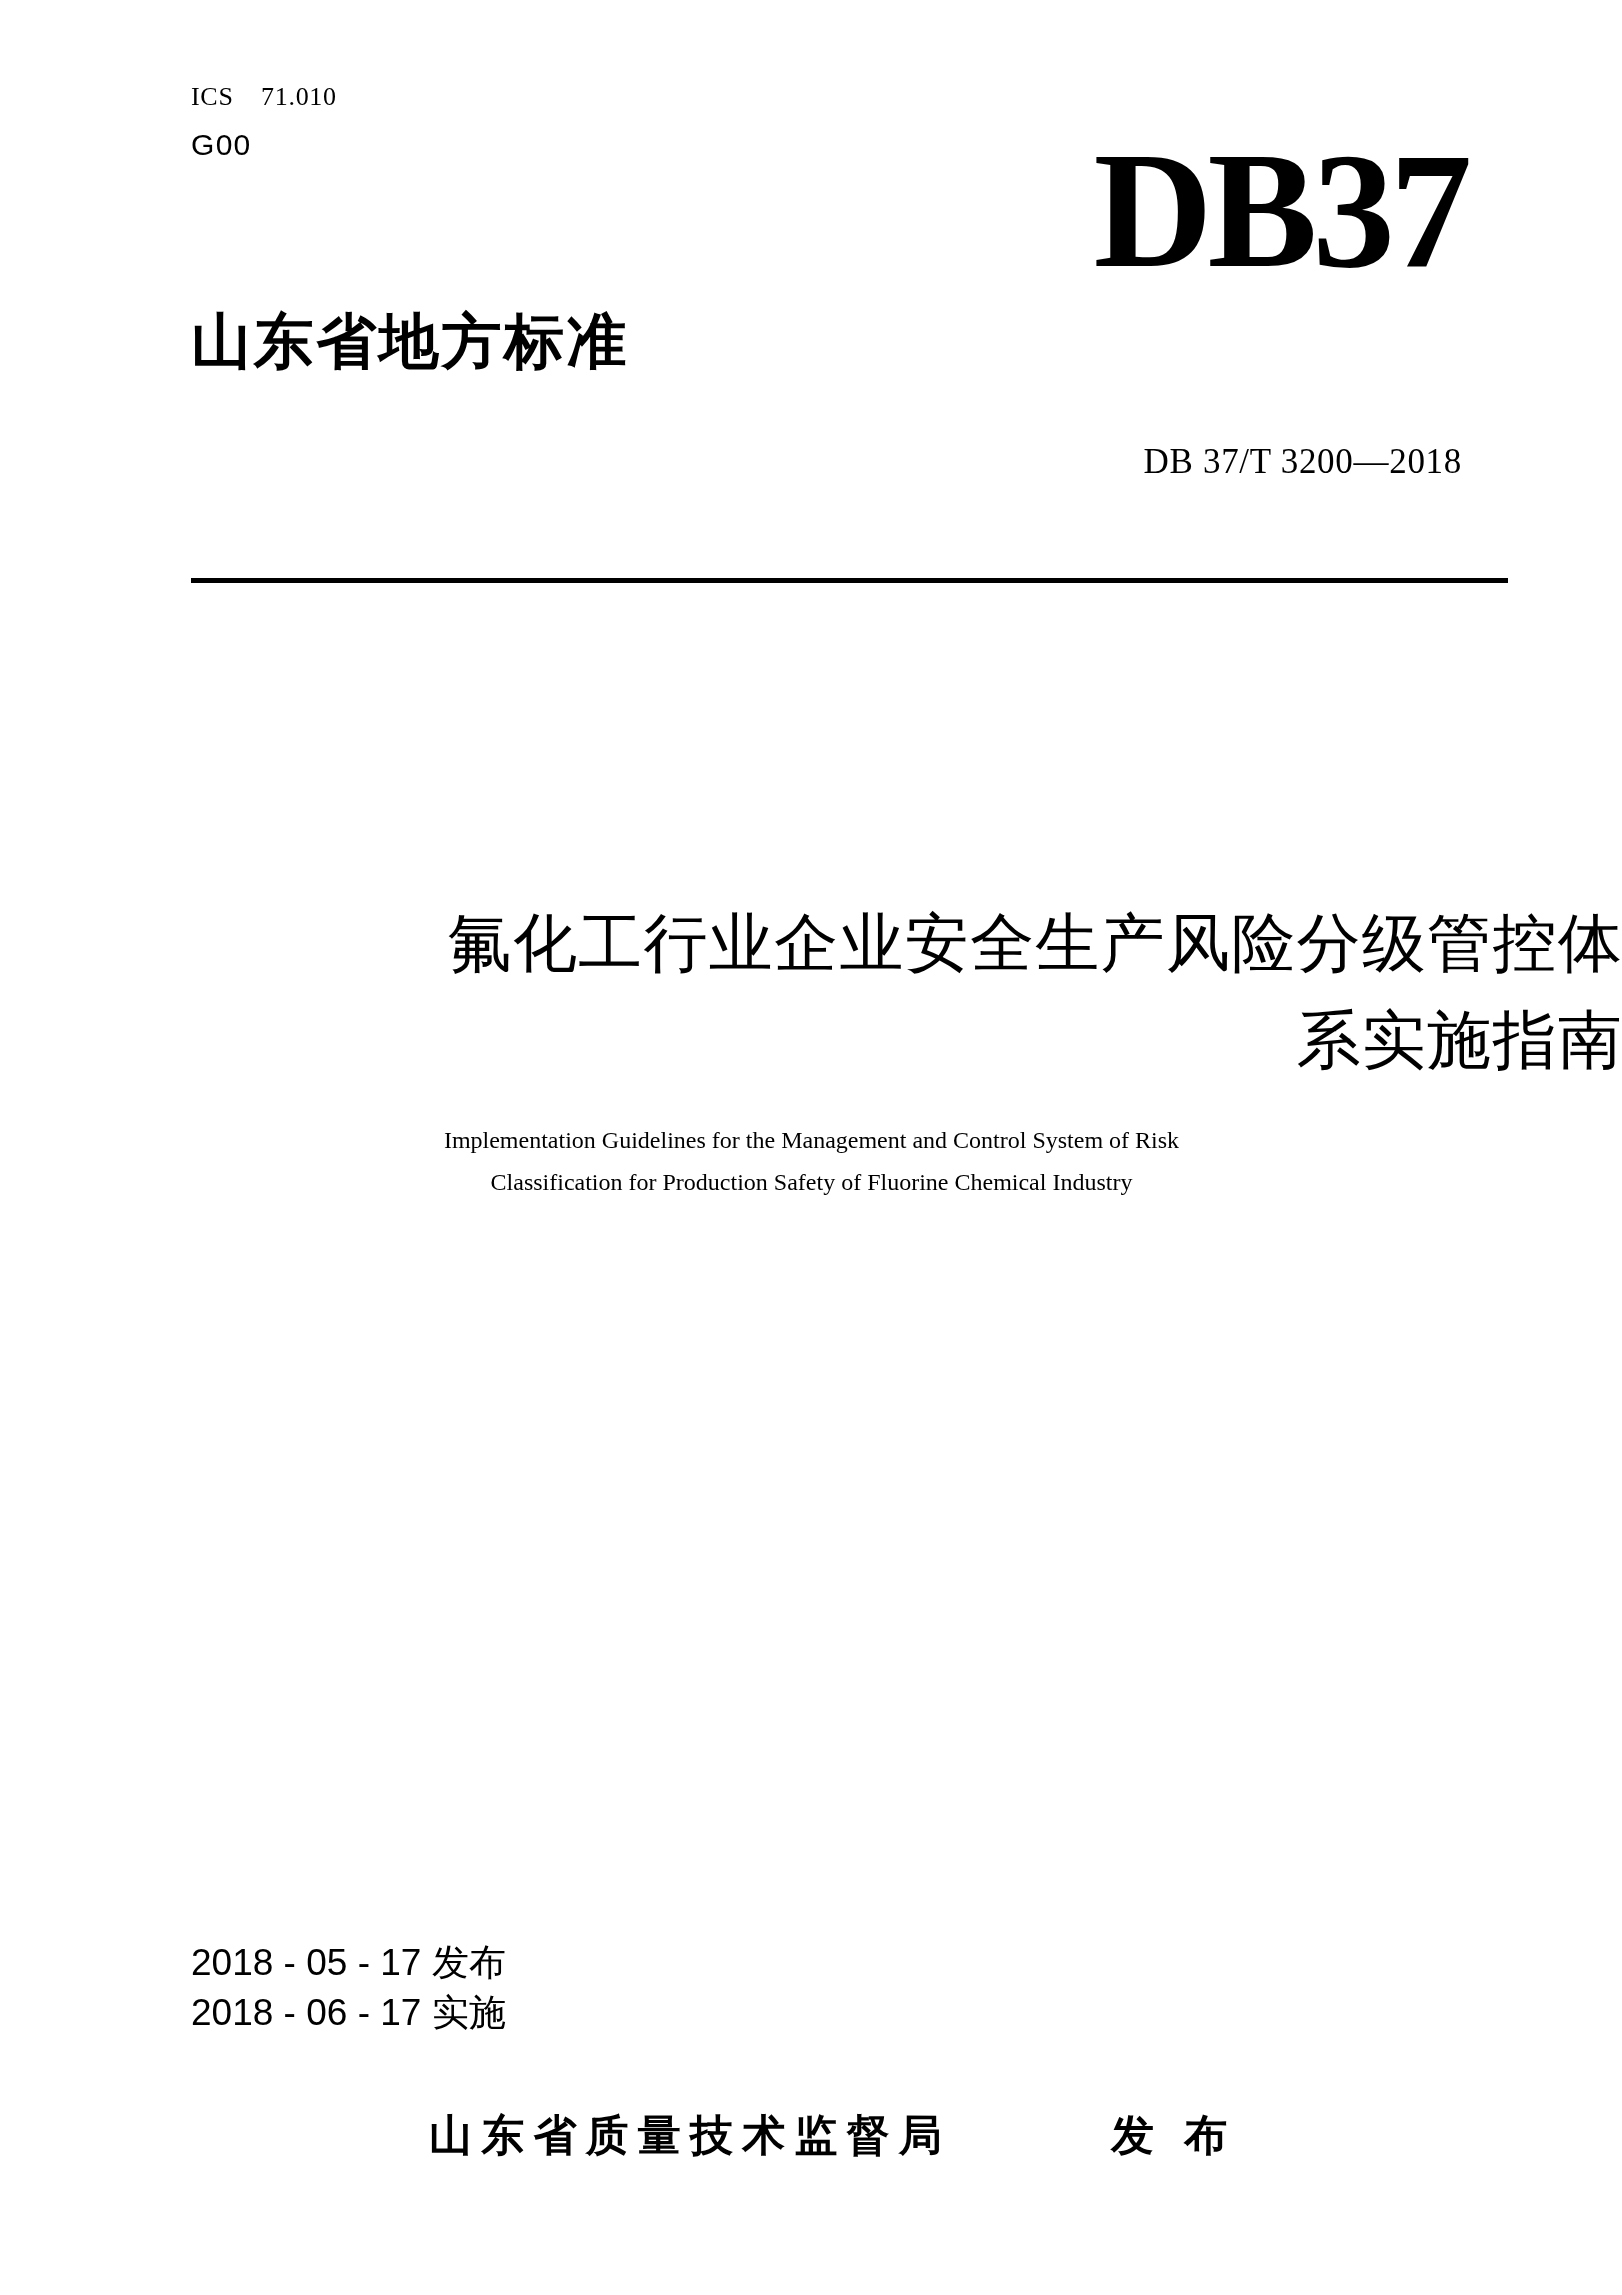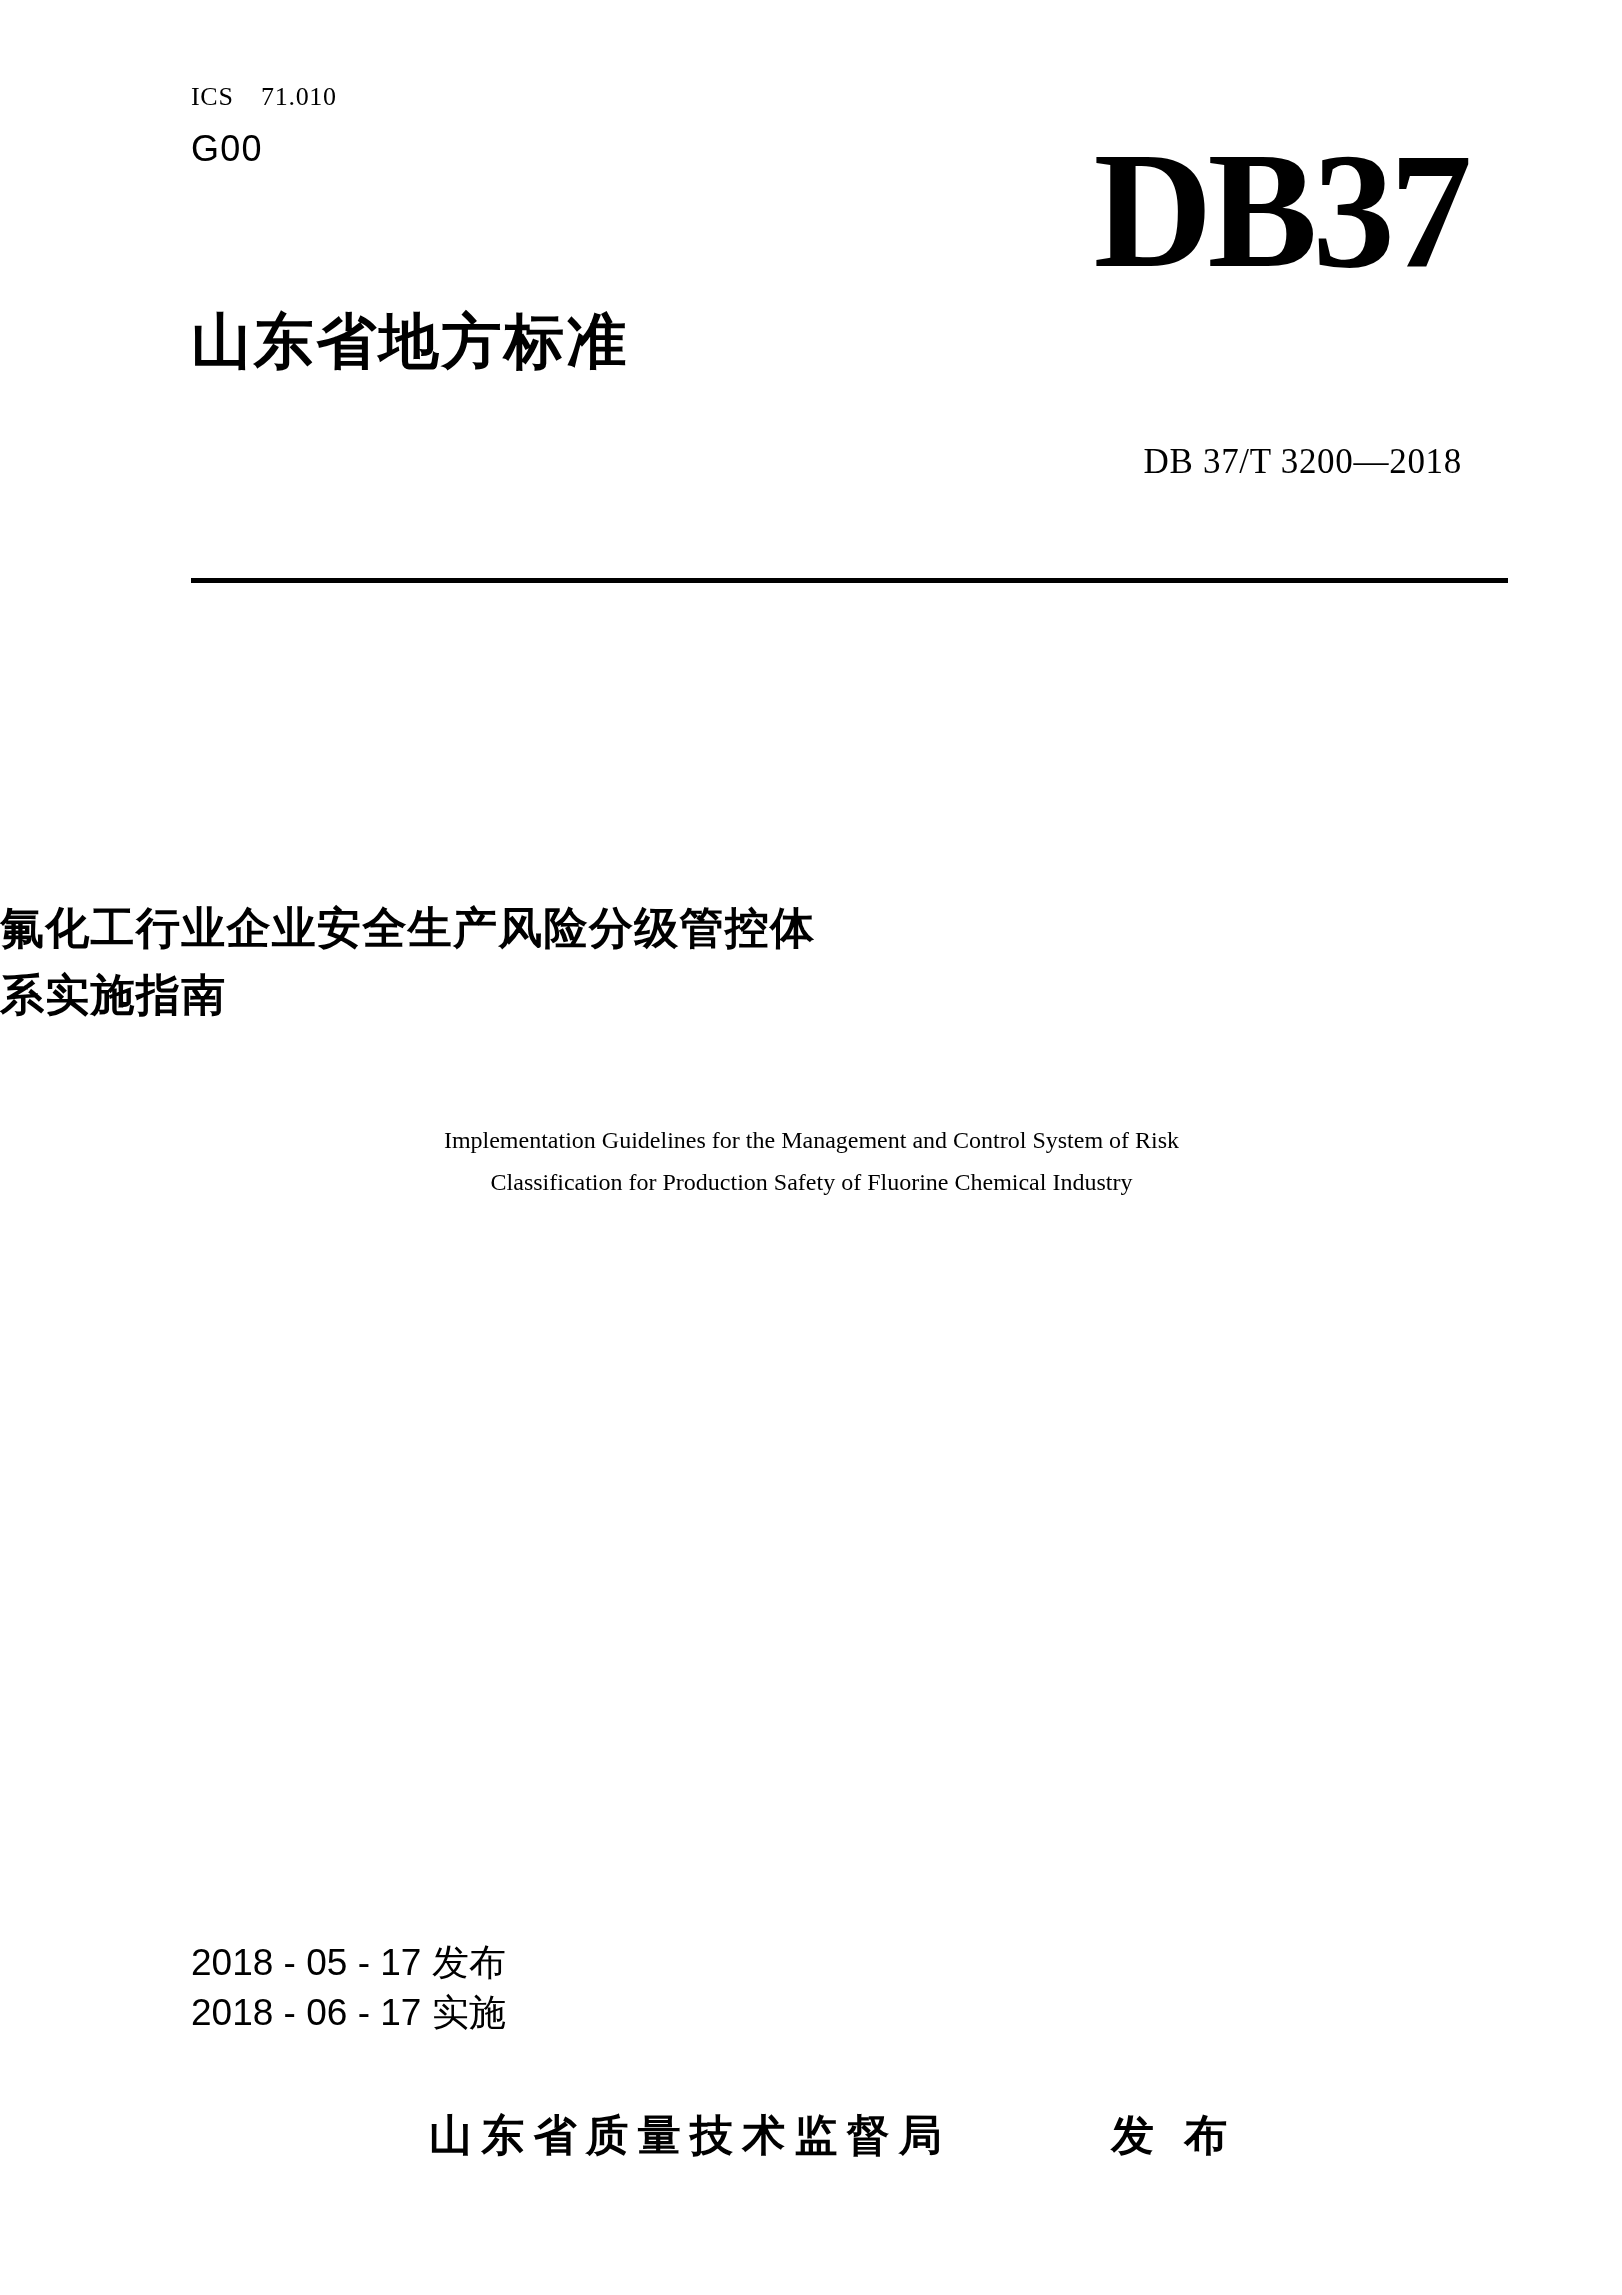--- a/index.html
+++ b/index.html
@@ -20,21 +20,21 @@
     top: 82px;
     font-family: "Liberation Serif", "DejaVu Serif", serif;
     font-size: 26px;
     line-height: 1.15;
   }
   .ics-line { letter-spacing: 0.7px; }
   .ics-code { margin-left: 27.5px; }
   .class-code {
     margin-top: 15.7px;
     font-family: "Liberation Sans", "DejaVu Sans", sans-serif;
-    font-size: 36px;
+    font-size: 30px;
     letter-spacing: 1.3px;
   }
 
   
   .db37-logo {
     position: absolute;
     top: 128px;
     right: 156px;
     font-family: "Liberation Serif", "DejaVu Serif", serif;
     font-weight: bold;
@@ -77,24 +77,24 @@
     height: 4.6px;
     background: #000000;
   }
 
   
   .title-zh {
     position: absolute;
     left: 0;
     width: 100%;
     top: 895px;
-    text-align: left;
+    text-align: right;
     font-family: "Liberation Sans", "DejaVu Sans", sans-serif;
-    font-weight: bold;
-    font-size: 44px;
+    font-weight: normal;
+    font-size: 64px;
     line-height: 1.52;
     letter-spacing: 1.3px;
   }
 
   
   .title-en {
     position: absolute;
     left: 0;
     width: 100%;
     top: 1120px;

